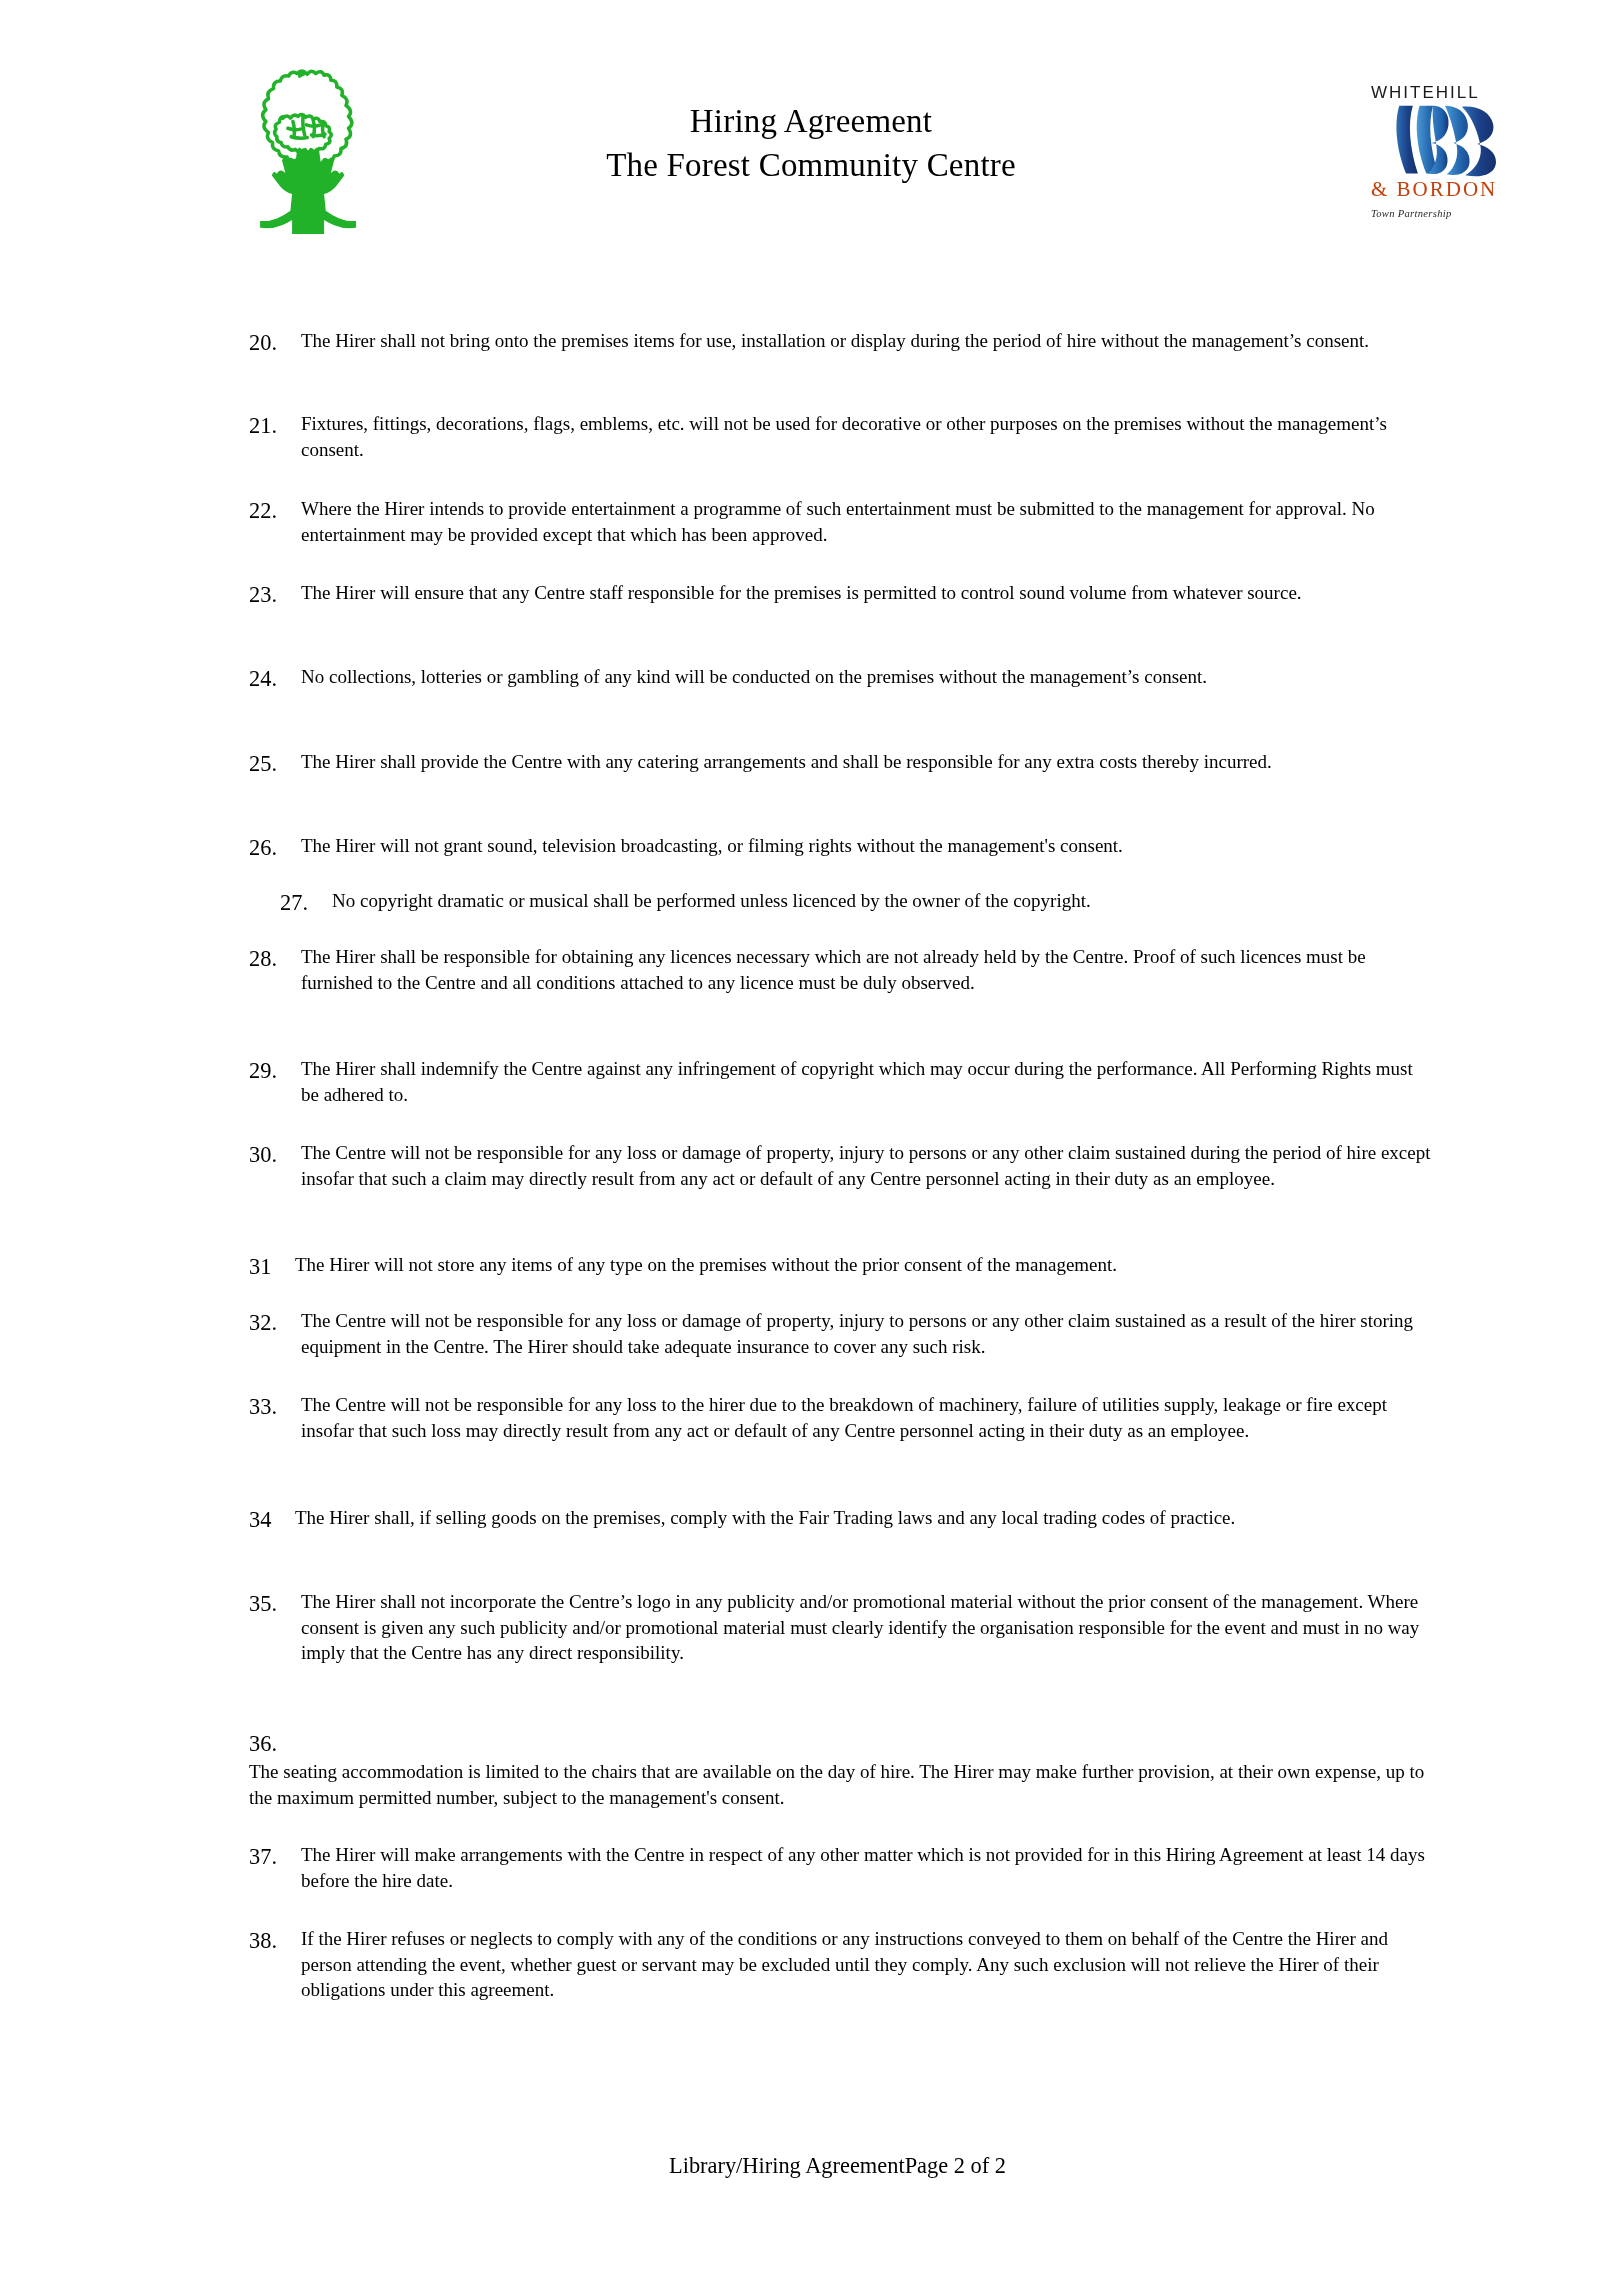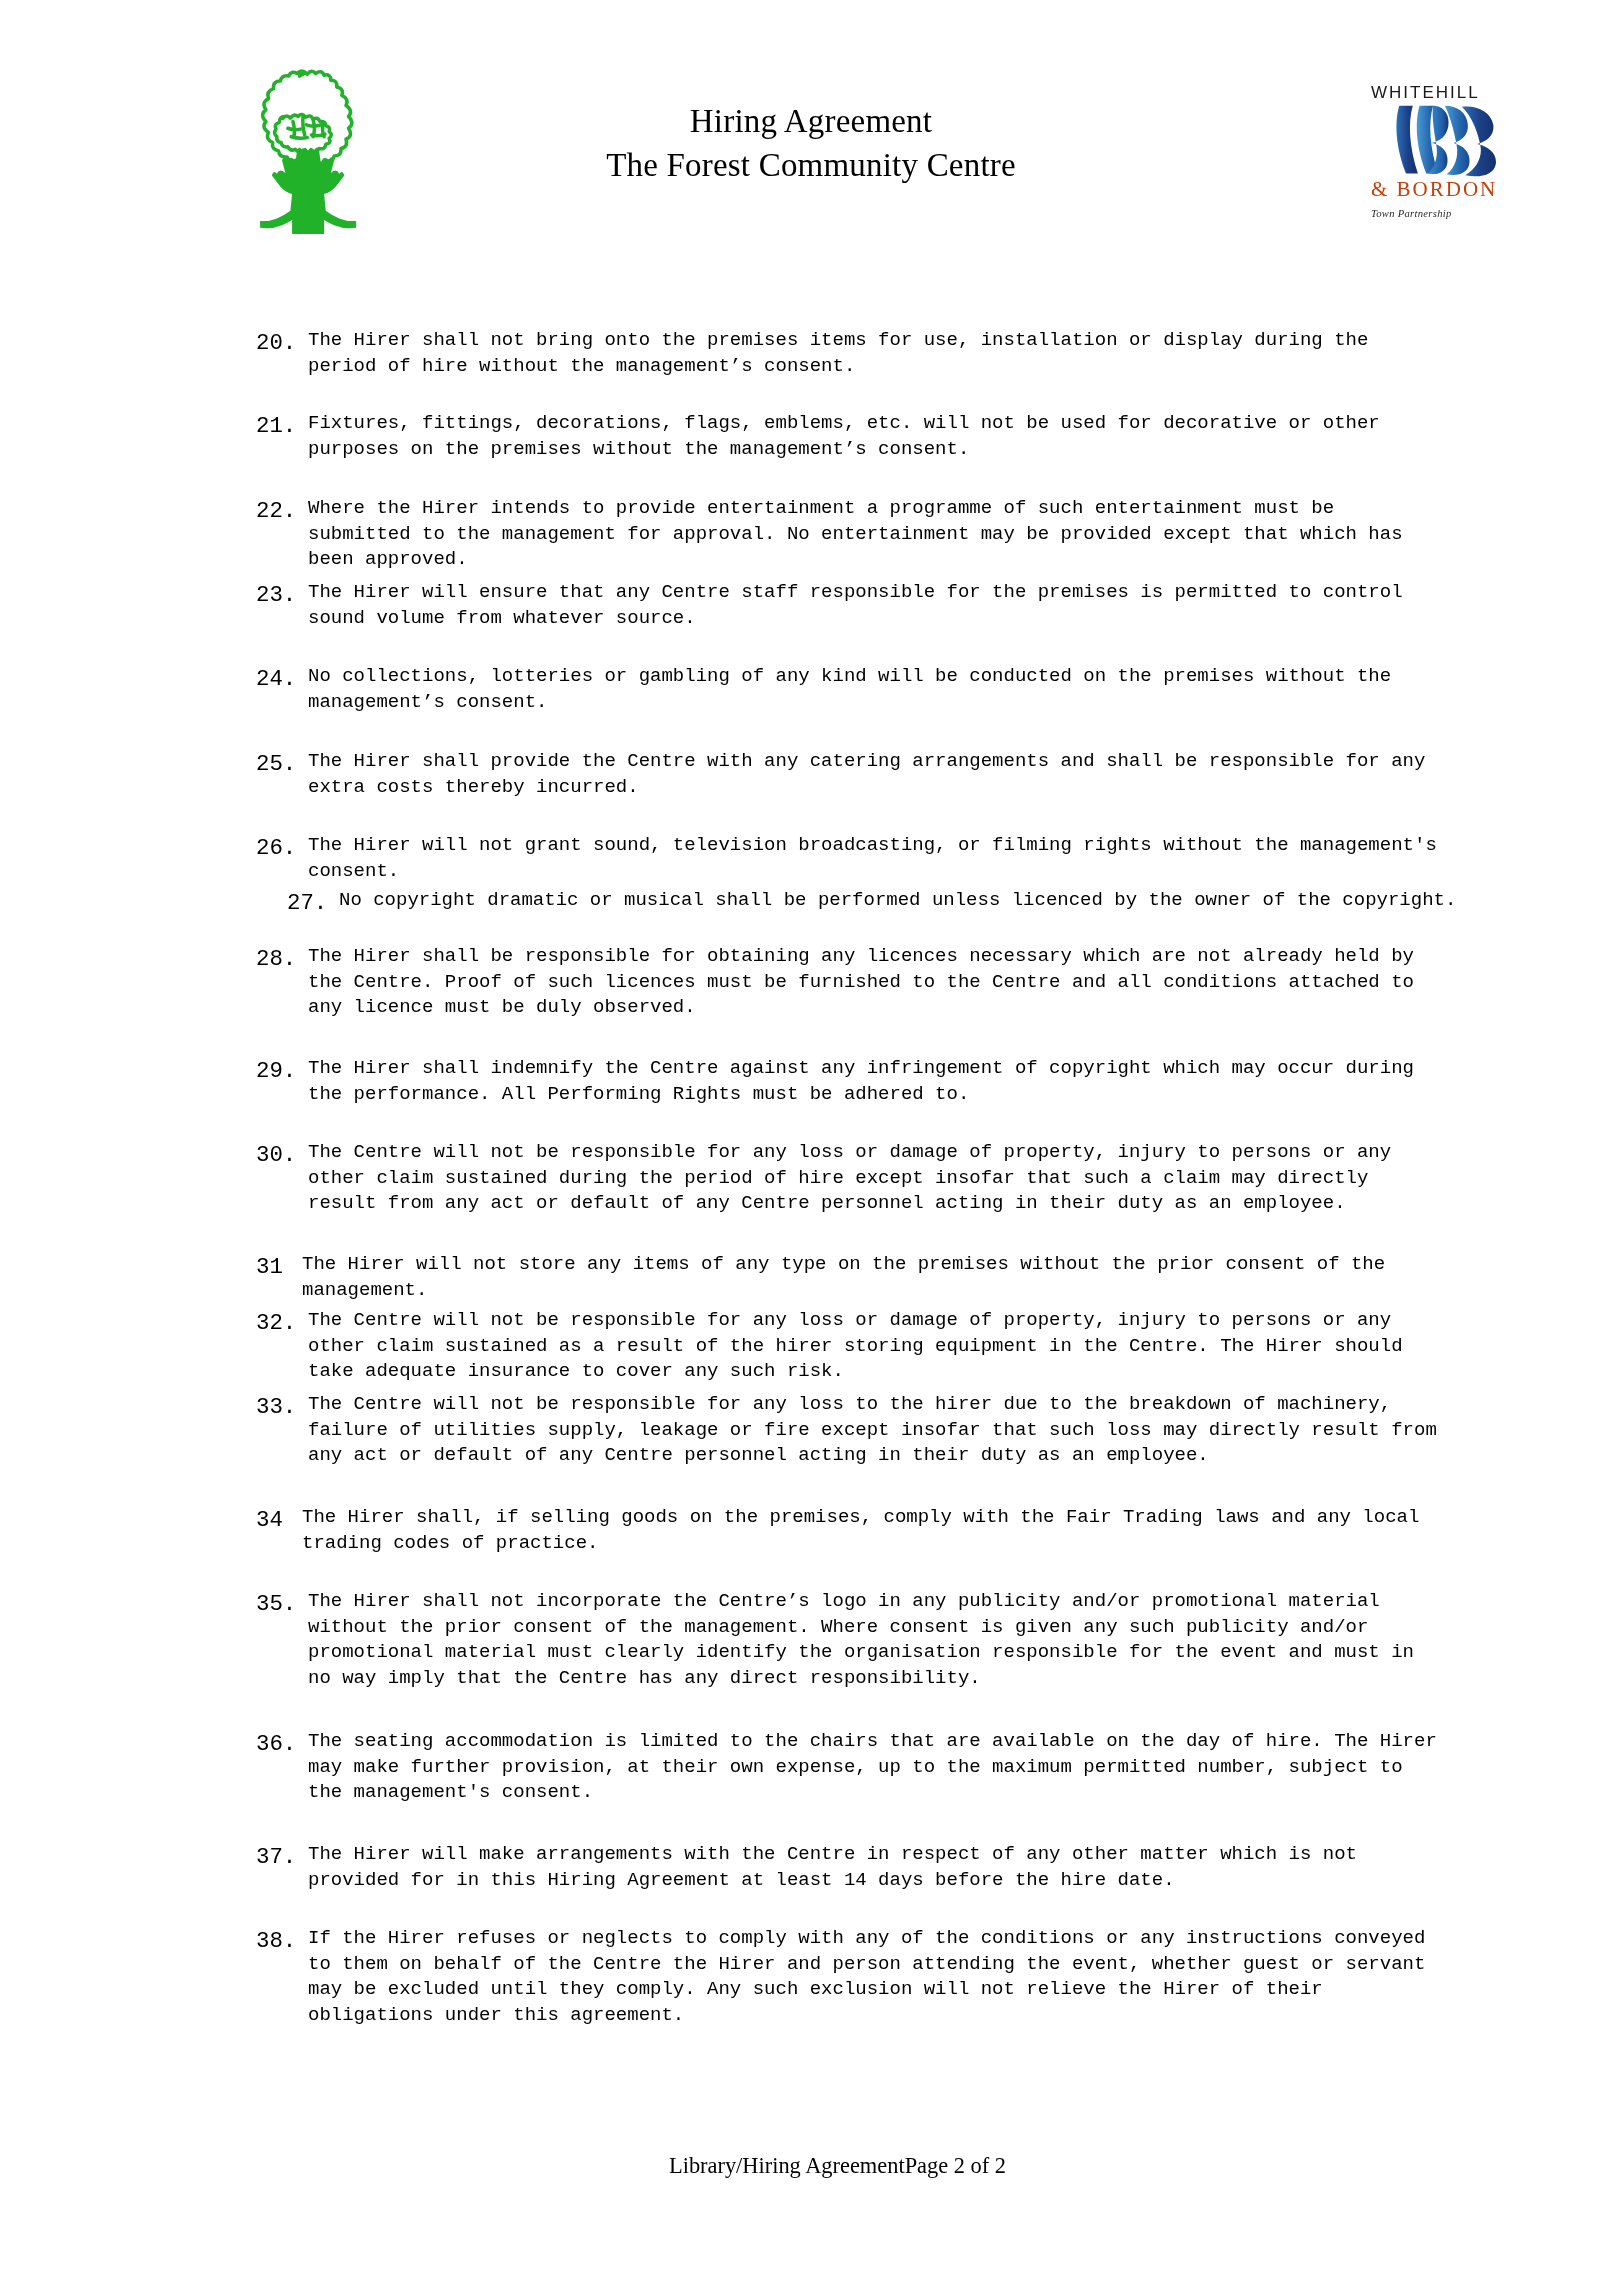--- a/index.html
+++ b/index.html
@@ -94,25 +94,24 @@
 
   
   .content {
     position: absolute;
     left: 0;
     top: 0;
     width: 1622px;
   }
   .clause {
     position: absolute;
-    left: 256px;
+    left: 249px;
     width: 1183px;
     display: flex;
     align-items: flex-start;
-    font-family: Liberation Mono, monospace;
   }
   .clause .num {
     flex: 0 0 auto;
     font-size: 22.4px;
     line-height: 1.345;
     text-align: left;
   }
   .clause .num.wide { width: 52px; }
   .clause .num.narrow { width: 46px; }
   .clause .txt {
@@ -289,21 +288,21 @@
     <div class="clause" style="top:1505px;">
       <div class="num narrow">34</div>
       <div class="txt">The Hirer shall, if selling goods on the premises, comply with the Fair Trading laws and any local trading codes of practice.</div>
     </div>
 
     <div class="clause" style="top:1589px;">
       <div class="num wide">35.</div>
       <div class="txt">The Hirer shall not incorporate the Centre’s logo in any publicity and/or promotional material without the prior consent of the management.  Where consent is given any such publicity and/or promotional material must clearly identify the organisation responsible for the event and must in no way imply that the Centre has any direct responsibility.</div>
     </div>
 
-    <div class="clause" style="top:1729px;">
+    <div class="clause" style="top:1729px;flex-direction:column;">
       <div class="num wide">36.</div>
       <div class="txt">The seating accommodation is limited to the chairs that are available on the day of hire.  The Hirer may make further provision, at their own expense, up to the maximum permitted number, subject to the management's consent.</div>
     </div>
 
     <div class="clause" style="top:1842px;">
       <div class="num wide">37.</div>
       <div class="txt">The Hirer will make arrangements with the Centre in respect of any other matter which is not provided for in this Hiring Agreement at least 14 days before the hire date.</div>
     </div>
 
     <div class="clause" style="top:1926px;">

